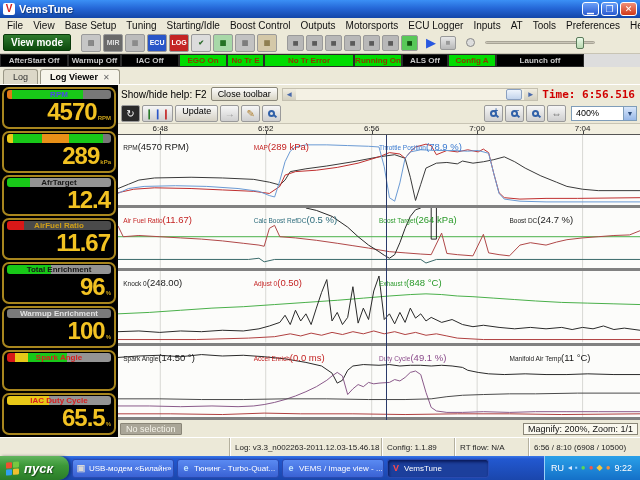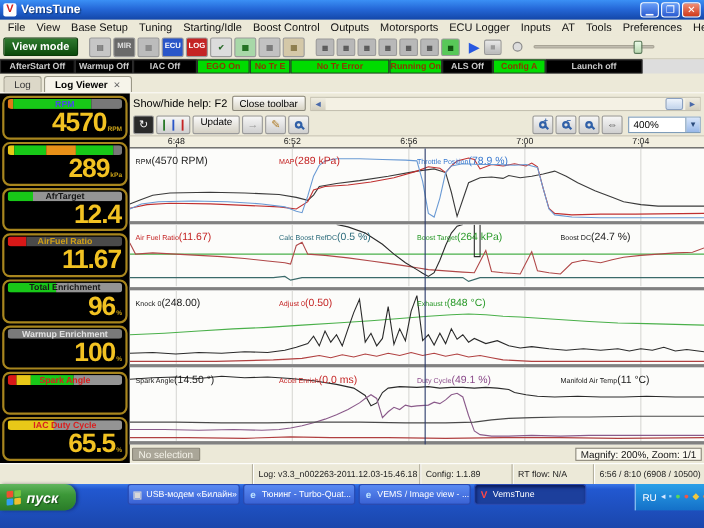--- a/index.html
+++ b/index.html
@@ -73,21 +73,21 @@
   .pname{font-size:6.5px;}
   .pval{font-size:9.5px;}
   .cursorline{position:absolute;top:0;bottom:0;width:1px;background:#2a3a6a;z-index:4;}
   .chartbottom{height:17px;display:flex;align-items:center;justify-content:space-between;padding:1px 2px;flex:none;}
   .nosel{background:#aaa698;border:1px solid #8a8678;color:#f4f2e8;font-size:9px;padding:0 5px;border-radius:1px;}
   .magnify{border:1px solid #8a8678;background:#faf8ee;font-size:9px;padding:0 4px;color:#111;}
   
   .statusbar{height:19px;background:#ece9d8;border-top:1px solid #fff;display:flex;align-items:stretch;font-size:8px;color:#222;flex:none;}
   .sb-cell{border-left:1px solid #b4b09e;box-shadow:inset 1px 0 0 #fff;display:flex;align-items:center;padding:0 5px;white-space:nowrap;overflow:hidden;}
   
-  .taskbar{height:40px;background:linear-gradient(180deg,#3a77e8 0%,#2258d0 12%,#1a46ac 100%);display:flex;align-items:flex-start;flex:none;gap:44px;}
+  .taskbar{height:24px;background:linear-gradient(180deg,#3a77e8 0%,#2258d0 12%,#1a46ac 100%);display:flex;align-items:center;flex:none;}
   .startbtn{height:24px;background:linear-gradient(180deg,#62b55e 0%,#3c9838 40%,#2a7c28 100%);border-radius:0 10px 10px 0;color:#fff;font-weight:bold;font-style:italic;font-size:13px;display:flex;align-items:center;gap:5px;padding:0 16px 0 6px;box-shadow:2px 0 3px rgba(0,0,20,.4);text-shadow:1px 1px 1px #1a4a1a;}
   .winlogo{width:13px;height:13px;display:grid;grid-template-columns:1fr 1fr;grid-template-rows:1fr 1fr;gap:1px;transform:skewY(-6deg);}
   .winlogo span{border-radius:1px;}
   .task{width:102px;height:19px;margin-left:3px;background:linear-gradient(#5a8af2,#3a62d4);border:1px solid #2a4ab0;border-radius:3px;color:#fff;font-size:8px;display:flex;align-items:center;gap:3px;padding:0 3px;overflow:hidden;white-space:nowrap;}
   .task.active{background:#1c3f9c;box-shadow:inset 1px 2px 3px #0a1a5a;}
   .task-ic{width:10px;height:10px;flex:none;display:inline-flex;align-items:center;justify-content:center;font-size:9px;font-weight:bold;}
   .tray{margin-left:auto;height:24px;background:linear-gradient(180deg,#2aa0e8,#1470c8);border-left:1px solid #9ad0f8;display:flex;align-items:center;gap:4px;padding:0 8px 0 6px;color:#fff;font-size:9px;}
   .tray-ic{font-size:8px;line-height:1;}
 </style>
 </head>
@@ -245,20 +245,21 @@
     <div class="chartcol">
 
       <div class="helprow">
         <span>Show/hide help: F2</span>
         <span class="closebtn">Close toolbar</span>
         <span class="hscroll">
           <span class="hs-arrow">◄</span>
           <span class="hs-thumb"></span>
           <span class="hs-arrow right">►</span>
         </span>
+        <span class="timetext"><span>Time:</span> <span>6:56.516</span></span>
       </div>
 
       <div class="charttools">
         <span class="ct-btn dark">↻</span>
         <span class="ct-btn" style="color:#2a7a2a;">❙<span style="color:#2a56c8;">❙</span><span style="color:#c42424;">❙</span></span>
         <span class="updatebtn">Update</span>
         <span class="ct-btn" style="color:#999;">→</span>
         <span class="ct-btn" style="color:#b08030;">✎</span>
         <span class="ct-btn">
             <span class="mag"></span>
@@ -369,21 +370,21 @@
         <span class="magnify">Magnify: 200%, Zoom: 1/1</span>
       </div>
 
     </div>
   </div>
 
   <div class="statusbar">
     <span class="sb-cell" style="width:113px;border-left:none;box-shadow:none;"></span>
     <span class="sb-cell" style="width:116px;margin-top:38px;">Firmware: 1.1.89</span>
     <span class="sb-cell" style="width:152px;">Log: v3.3_n002263-2011.12.03-15.46.18</span>
-    <span class="sb-cell" style="width:84px;">Config: 1.1.89</span>
+    <span class="sb-cell" style="width:73px;">Config: 1.1.89</span>
     <span class="sb-cell" style="width:74px;">RT flow: N/A</span>
     <span class="sb-cell" style="flex:1;">6:56 / 8:10 (6908 / 10500)</span>
   </div>
 
   <div class="taskbar">
     <span class="startbtn">
       <span class="winlogo">
         <span style="background:#f05030;"></span>
           <span style="background:#78c840;"></span>
         <span style="background:#30a0f0;"></span>

